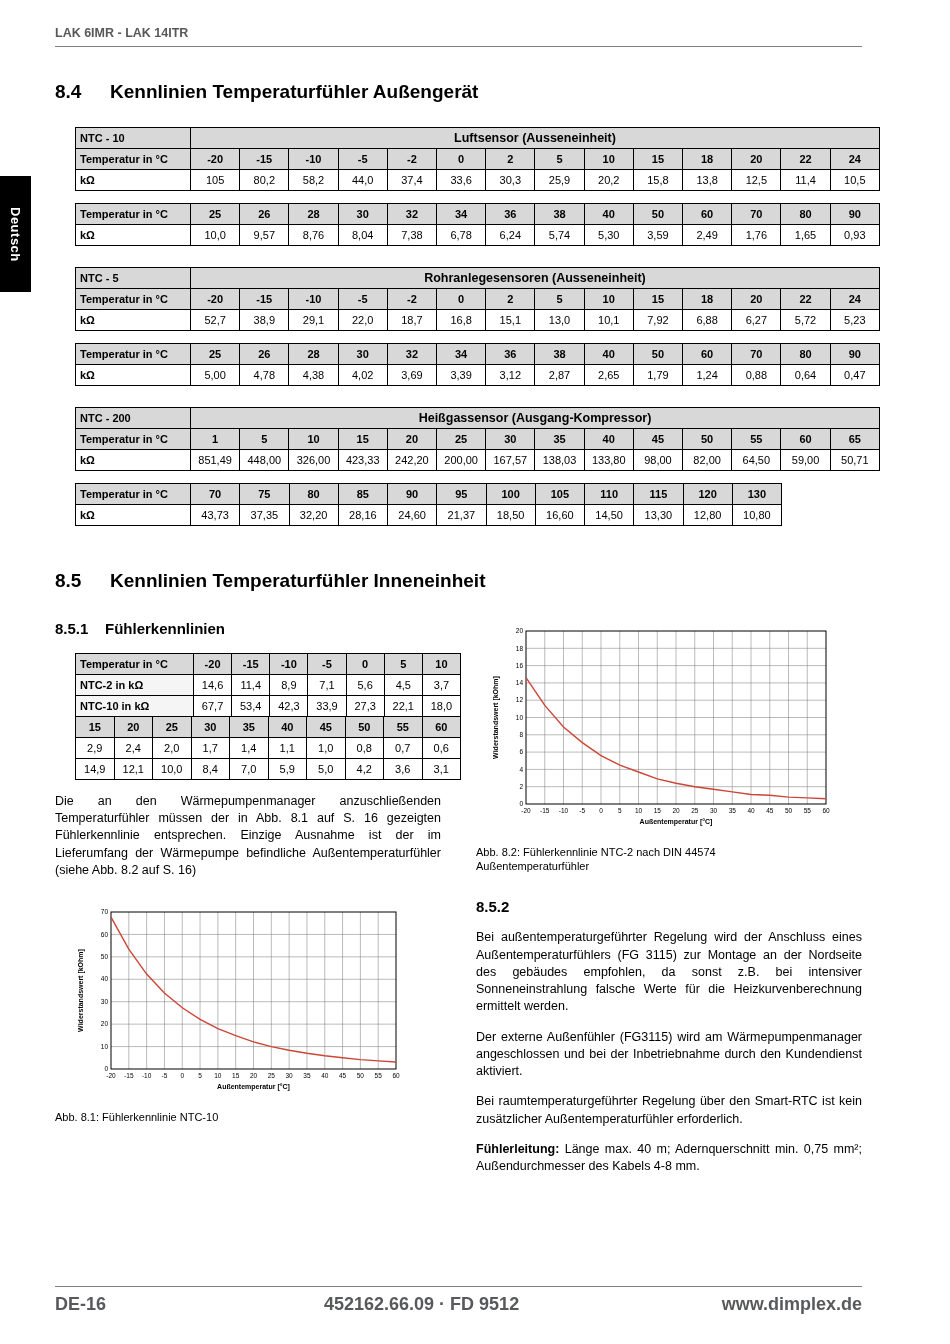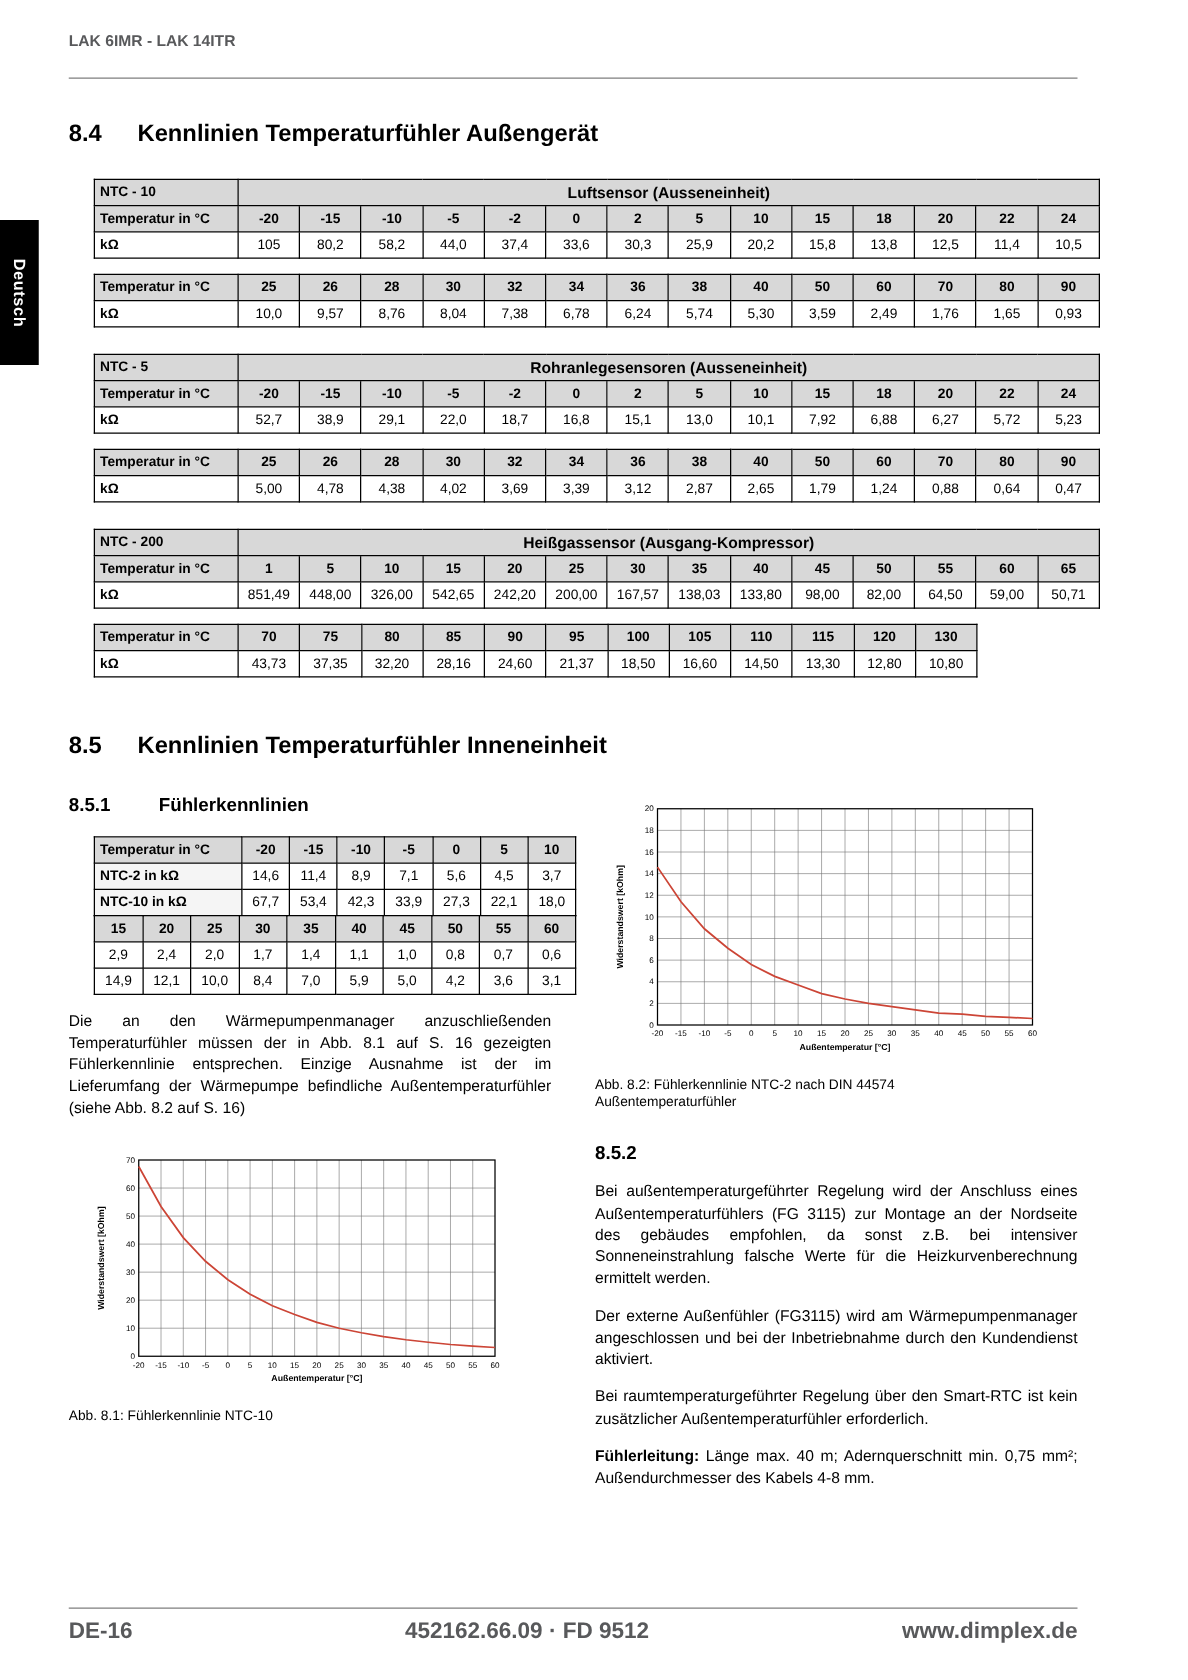--- a/index.html
+++ b/index.html
@@ -7,34 +7,34 @@
   body {
     width:950px; height:1344px;
     font-family:"Liberation Sans", sans-serif;
     color:#000; position:relative;
   }
   .page { position:relative; width:950px; height:1344px; background:#fff; overflow:hidden; }
   .content { margin-left:55px; width:807px; padding-top:26px; }
 
   .doc-header {
     font-size:12.5px; font-weight:bold; color:#58595b;
-    padding-bottom:22px; border-bottom:1px solid #7f7f7f;
+    padding-bottom:6px; border-bottom:1px solid #7f7f7f;
   }
 
   .lang-tab {
     position:absolute; left:0; top:176px; width:31px; height:116px;
     background:#000; color:#fff; display:flex; align-items:center; justify-content:center;
   }
   .lang-tab span { writing-mode:vertical-rl; font-weight:bold; font-size:13px; letter-spacing:0.5px; }
 
   h2.section { display:flex; font-size:19px; font-weight:bold; margin-top:34px; }
   h2.section .num { flex:0 0 55px; }
   h2.sec-85 { margin-top:44px; }
 
-  h3.subsection { display:flex; font-size:15px; font-weight:bold; line-height:1.25;gap:22px; }
+  h3.subsection { display:flex; font-size:15px; font-weight:bold; line-height:1.25; }
   h3.subsection .num { flex:0 0 50px; }
 
   .ntc-tables { margin-top:24px; }
   .ntc-group { margin-bottom:21px; }
   .ntc-group table + table { margin-top:12px; }
 
   table.data-table { border-collapse:collapse; table-layout:fixed; font-size:11px;margin-left:20px; }
   .data-table td {
     border:1px solid #000; text-align:center; height:21px;
     padding:1px 2px; overflow:hidden; white-space:nowrap;
@@ -284,21 +284,21 @@
                 <td>50</td>
                 <td>55</td>
                 <td>60</td>
                 <td>65</td>
               </tr>
               <tr class="res-row">
                 <td class="label-cell">kΩ</td>
                 <td>851,49</td>
                 <td>448,00</td>
                 <td>326,00</td>
-                <td>542,65</td>
+                <td>423,33</td>
                 <td>242,20</td>
                 <td>200,00</td>
                 <td>167,57</td>
                 <td>138,03</td>
                 <td>133,80</td>
                 <td>98,00</td>
                 <td>82,00</td>
                 <td>64,50</td>
                 <td>59,00</td>
                 <td>50,71</td>

